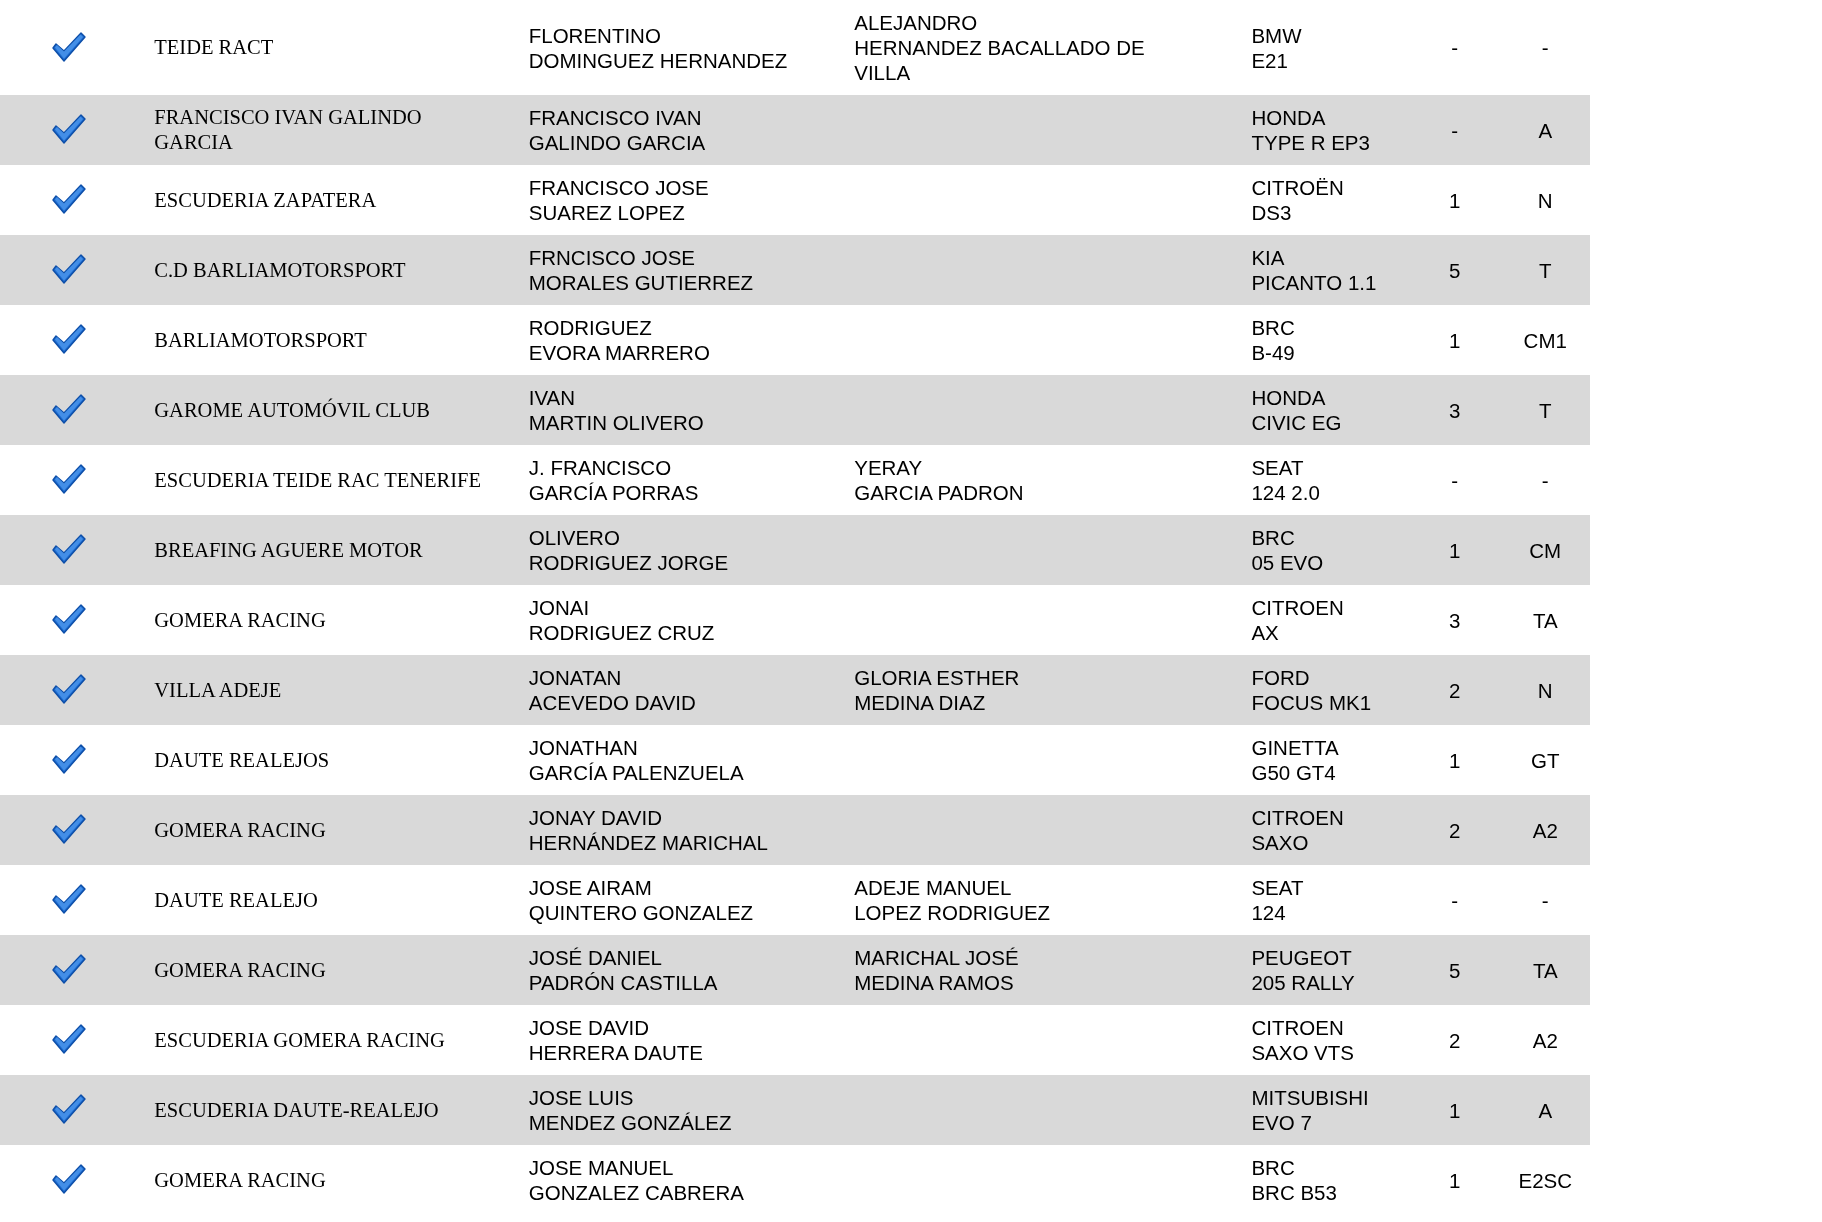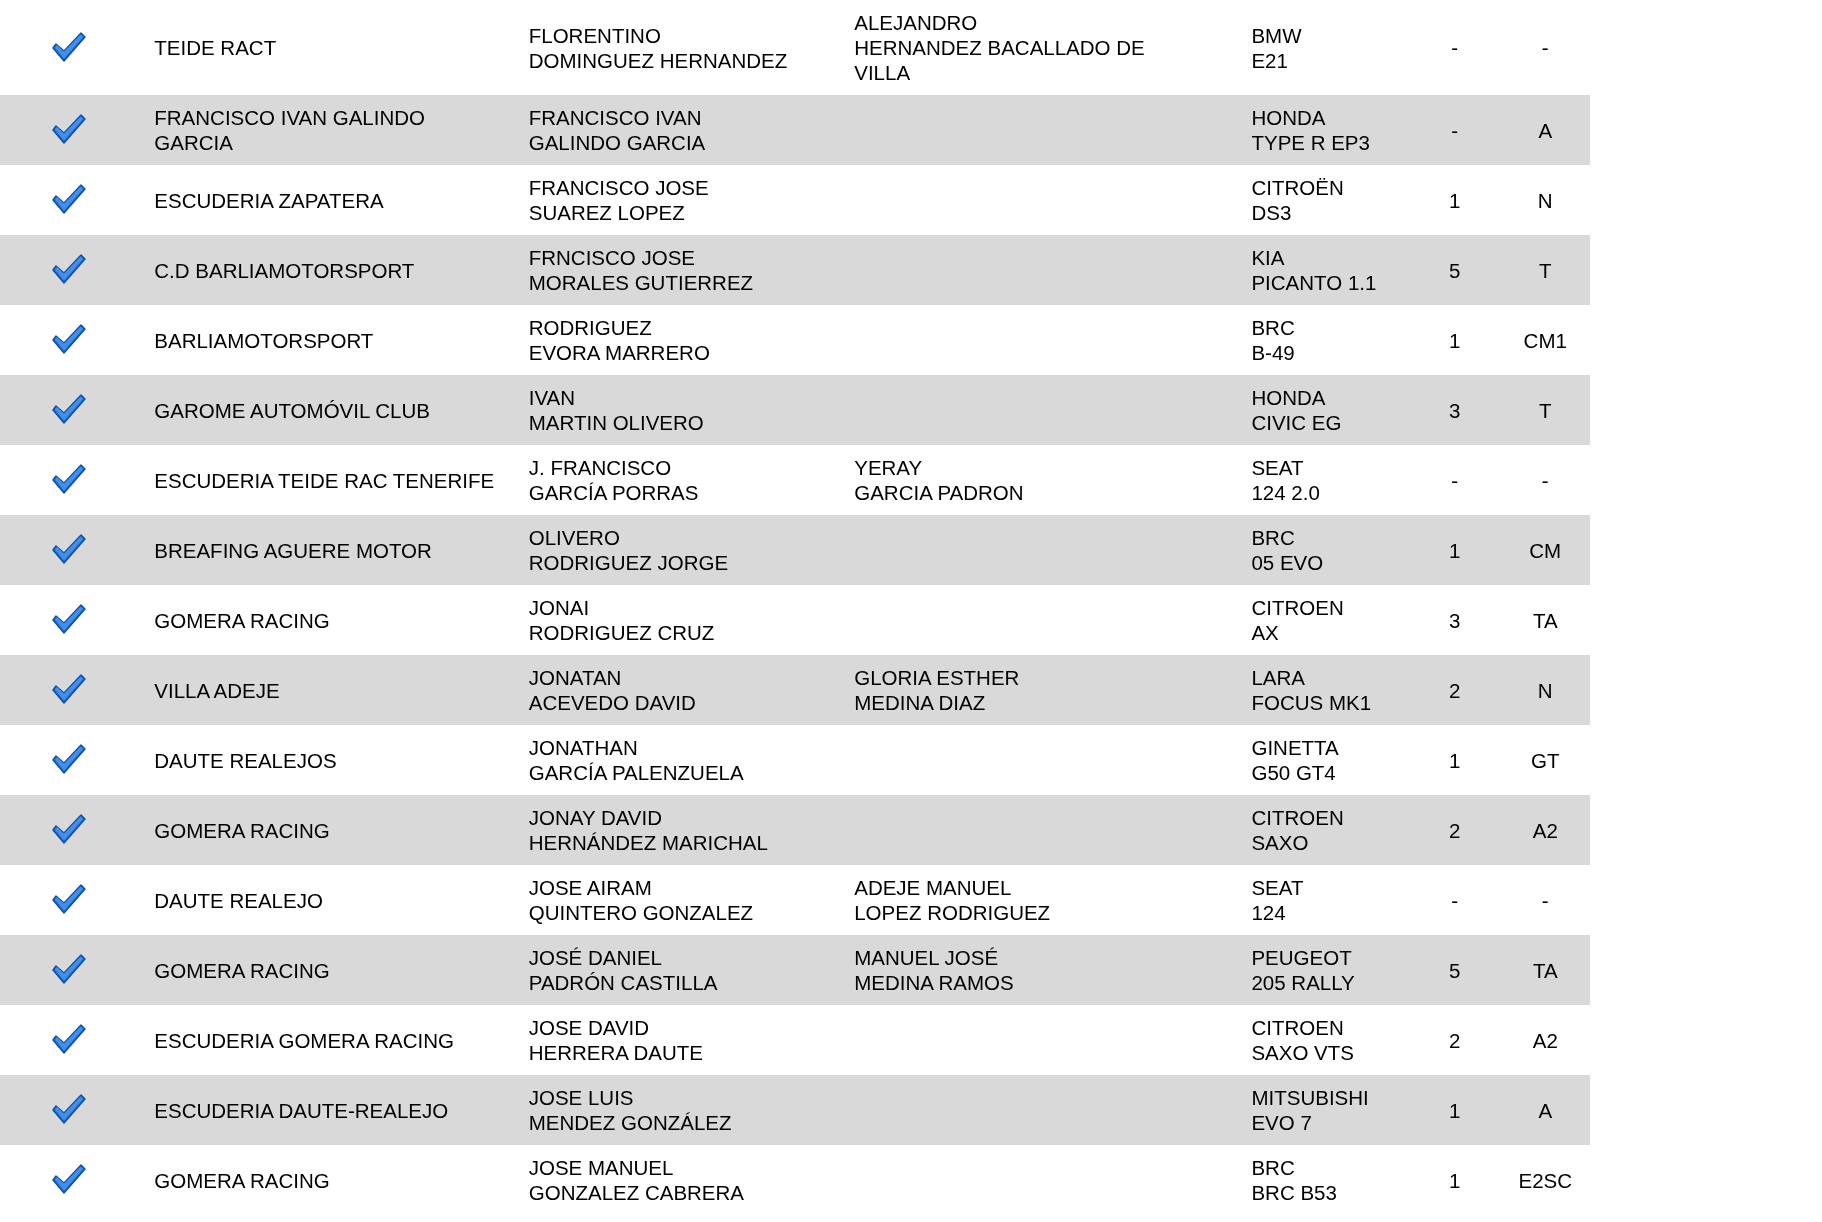--- a/index.html
+++ b/index.html
@@ -35,21 +35,21 @@
     vertical-align: middle;
     border: 0;
     line-height: 1.22;
   }
   .cell-pad {
     padding: 10px 12px 10px 14px;
     min-height: 40px;
     box-sizing: border-box;
     display: block;
   }
-  .cell-team .cell-pad { padding-left: 16px; }
+  .cell-team .cell-pad { padding-left: 16px; font-family: Liberation Serif, serif; }
   td.sep-left { border-left: 3px solid #ffffff; }
   td.gap-cell .cell-pad { padding: 0; }
   td.num-cell, td.cls-cell {
     text-align: center;
   }
   td.num-cell .cell-pad, td.cls-cell .cell-pad {
     padding-left: 0; padding-right: 0;
     text-align: center;
   }
   td.check-cell {
@@ -403,21 +403,21 @@
           <span class="cell-pad">
             <span class="line">GLORIA ESTHER</span>
             <span class="line">MEDINA DIAZ</span>
           </span>
         </td>
         <td class="gap-cell sep-left">
           <span class="cell-pad"></span>
         </td>
         <td class="sep-left">
           <span class="cell-pad">
-            <span class="line">LARA</span>
+            <span class="line">FORD</span>
             <span class="line">FOCUS MK1</span>
           </span>
         </td>
         <td class="num-cell sep-left">
           <span class="cell-pad">2</span>
         </td>
         <td class="cls-cell sep-left">
           <span class="cell-pad">N</span>
         </td>
       </tr>
@@ -532,21 +532,21 @@
           <span class="cell-pad"><span class="nowrapcell">GOMERA RACING</span></span>
         </td>
         <td class="sep-left">
           <span class="cell-pad">
             <span class="line">JOSÉ DANIEL</span>
             <span class="line">PADRÓN CASTILLA</span>
           </span>
         </td>
         <td>
           <span class="cell-pad">
-            <span class="line">MANUEL JOSÉ</span>
+            <span class="line">MARICHAL JOSÉ</span>
             <span class="line">MEDINA RAMOS</span>
           </span>
         </td>
         <td class="gap-cell sep-left">
           <span class="cell-pad"></span>
         </td>
         <td class="sep-left">
           <span class="cell-pad">
             <span class="line">PEUGEOT</span>
             <span class="line">205 RALLY</span>

